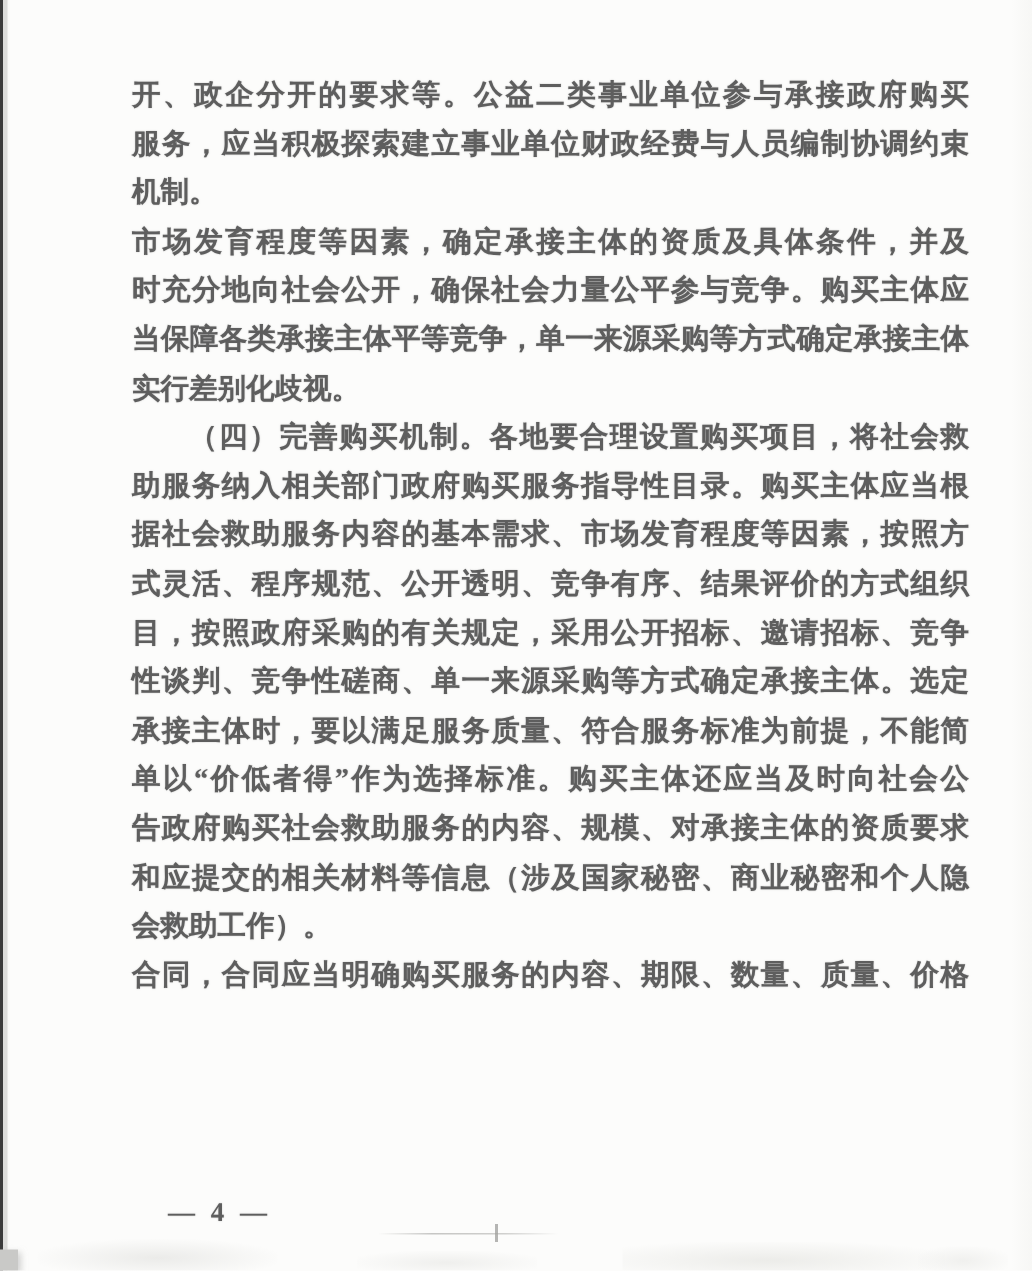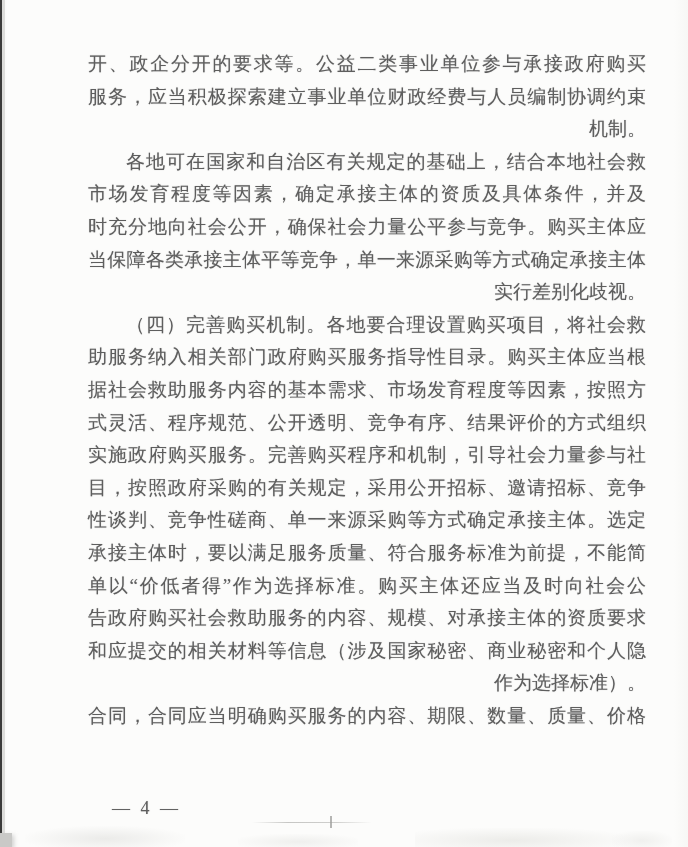--- a/index.html
+++ b/index.html
@@ -13,20 +13,21 @@
     overflow:hidden;
     font-family:"Liberation Serif","DejaVu Serif",serif;
     position:relative;
   }
   .page{
     position:absolute;inset:0;
     background:
       linear-gradient(90deg, #f1f1ef 0px, rgba(252,252,251,0) 7px),
       linear-gradient(270deg, #f7f7f5 0px, rgba(252,252,251,0) 14px),
       var(--paper);
+    font-weight: bold;
   }
   
   .edge-left-dark{
     position:absolute;left:0;top:0;width:2px;height:847px;
     background:#3a3a3a;
   }
   .edge-left-light{
     position:absolute;left:2px;top:0;width:3px;height:847px;
     background:#dcdcda;
   }
@@ -34,21 +35,21 @@
   .content{
     position:absolute;left:88px;top:48px;width:558px;
     color:var(--ink);
     font-size:19px;
     text-shadow:0 0 1px rgba(130,130,130,.55);
   }
   .para{margin:0;padding:0;}
   .line{
     height:32.6px;line-height:32.6px;
     white-space:nowrap;
-    text-align:right;
+    text-align:left;
   }
   .line.fill{
     white-space:normal;
     text-align:justify;
     text-align-last:justify;
     text-justify:inter-character;
   }
   .line.indent{text-indent:2em;}
   .page-number{
     position:absolute;left:112px;top:798px;
@@ -85,39 +86,37 @@
   <div class="edge-left-dark"></div>
   <div class="edge-left-light"></div>
 
   <div class="content">
       <div class="para">
         <div class="line fill">开、政企分开的要求等。公益二类事业单位参与承接政府购买</div>
         <div class="line fill">服务，应当积极探索建立事业单位财政经费与人员编制协调约束</div>
         <div class="line">机制。</div>
       </div>
       <div class="para">
-        <div class="line fill indent">各地可在国家和自治区有关规定的基础上，结合本地社会救</div>
         <div class="line fill">市场发育程度等因素，确定承接主体的资质及具体条件，并及</div>
         <div class="line fill">时充分地向社会公开，确保社会力量公平参与竞争。购买主体应</div>
         <div class="line fill">当保障各类承接主体平等竞争，单一来源采购等方式确定承接主体</div>
         <div class="line">实行差别化歧视。</div>
       </div>
       <div class="para">
         <div class="line fill indent">（四）完善购买机制。各地要合理设置购买项目，将社会救</div>
         <div class="line fill">助服务纳入相关部门政府购买服务指导性目录。购买主体应当根</div>
         <div class="line fill">据社会救助服务内容的基本需求、市场发育程度等因素，按照方</div>
         <div class="line fill">式灵活、程序规范、公开透明、竞争有序、结果评价的方式组织</div>
-        <div class="line fill">实施政府购买服务。完善购买程序和机制，引导社会力量参与社</div>
         <div class="line fill">目，按照政府采购的有关规定，采用公开招标、邀请招标、竞争</div>
         <div class="line fill">性谈判、竞争性磋商、单一来源采购等方式确定承接主体。选定</div>
         <div class="line fill">承接主体时，要以满足服务质量、符合服务标准为前提，不能简</div>
         <div class="line fill">单以“价低者得”作为选择标准。购买主体还应当及时向社会公</div>
         <div class="line fill">告政府购买社会救助服务的内容、规模、对承接主体的资质要求</div>
         <div class="line fill">和应提交的相关材料等信息（涉及国家秘密、商业秘密和个人隐</div>
-        <div class="line">作为选择标准）。</div>
+        <div class="line">会救助工作）。</div>
       </div>
       <div class="para">
         <div class="line fill">合同，合同应当明确购买服务的内容、期限、数量、质量、价格</div>
       </div>
     </div>
 
   <div class="page-number">— 4 —</div>
 
   <div class="smudge sm1"></div>
   <div class="smudge sm2"></div>

